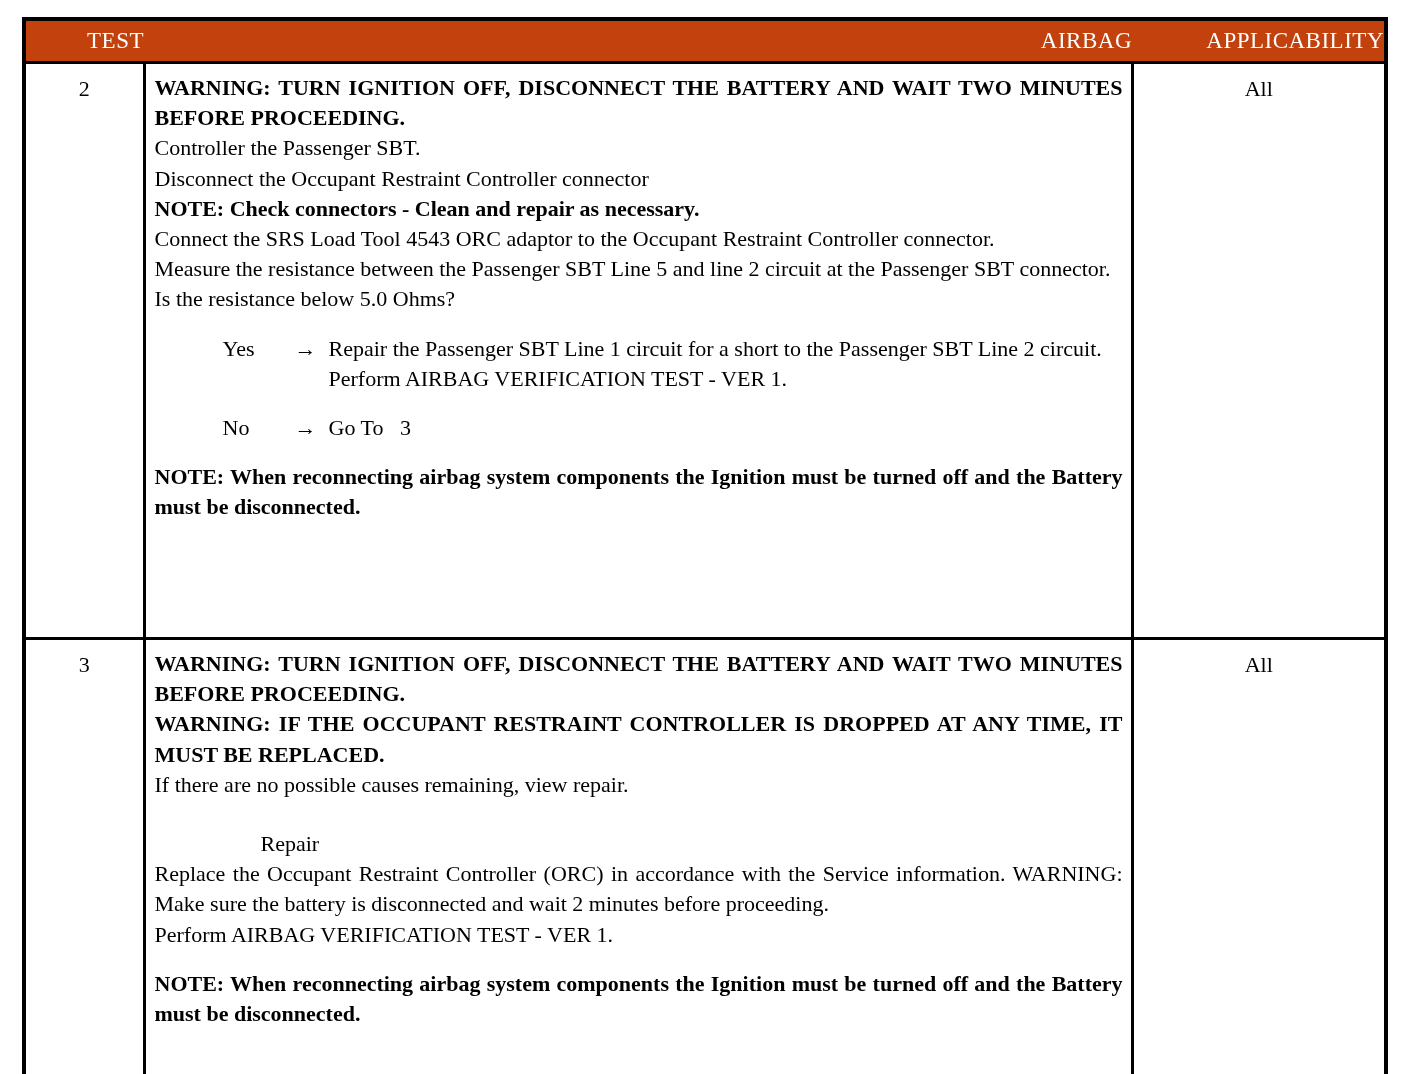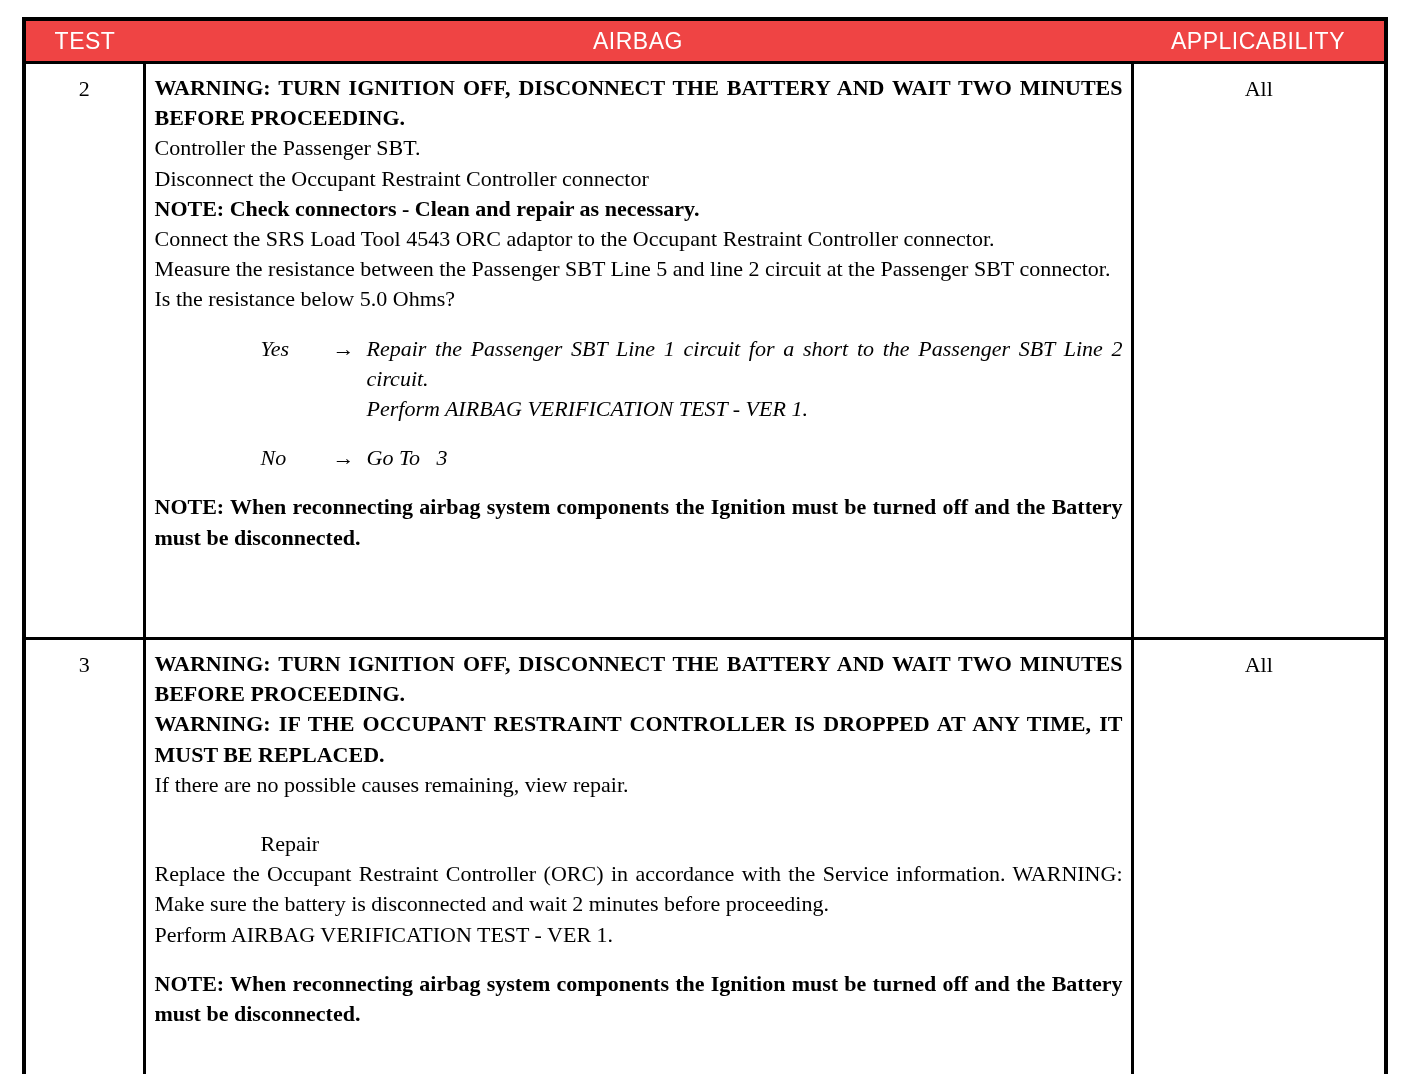--- a/index.html
+++ b/index.html
@@ -18,29 +18,29 @@
       position: absolute;
       left: 22px;
       top: 17px;
       width: 1366px;
       border: 4px solid #000;
       box-sizing: border-box;
       border-collapse: collapse;
       table-layout: fixed;
     }
     .doc-table th {
-      background: #ef4444;
+      background: #c2410c;
       color: #fff;
-      font-family: Liberation Sans, sans-serif;
+      font-family: Liberation Serif, serif;
       font-weight: normal;
       font-size: 23px;
       letter-spacing: 0.5px;
       height: 40px;
       padding: 0;
-      text-align: center;
+      text-align: right;
       vertical-align: middle;
     }
     .doc-table td {
       border: 3px solid #000;
       vertical-align: top;
       padding: 0;
     }
     .col-test { width: 120px; }
     .col-action { width: 988px; }
     .col-app { width: auto; }
@@ -57,23 +57,22 @@
       font-size: 22px;
       line-height: 30.2px;
     }
     .line { display: block; }
     .bold { font-weight: bold; }
     .justify { text-align: justify; }
 
     .branch {
       display: grid;
       grid-template-columns: 72px 34px 1fr;
-      margin-left: 106px;
+      margin-left: 68px;
       margin-top: 19px;
-      font-style: italic;
     }
     .branch .arrow { text-align: left; }
     .branch .body { text-align: justify; text-align-last: left; }
     .branch + .branch { margin-top: 19px; }
 
     .repair-label {
       margin-left: 106px;
       margin-top: 29px;
       display: block;
     }

